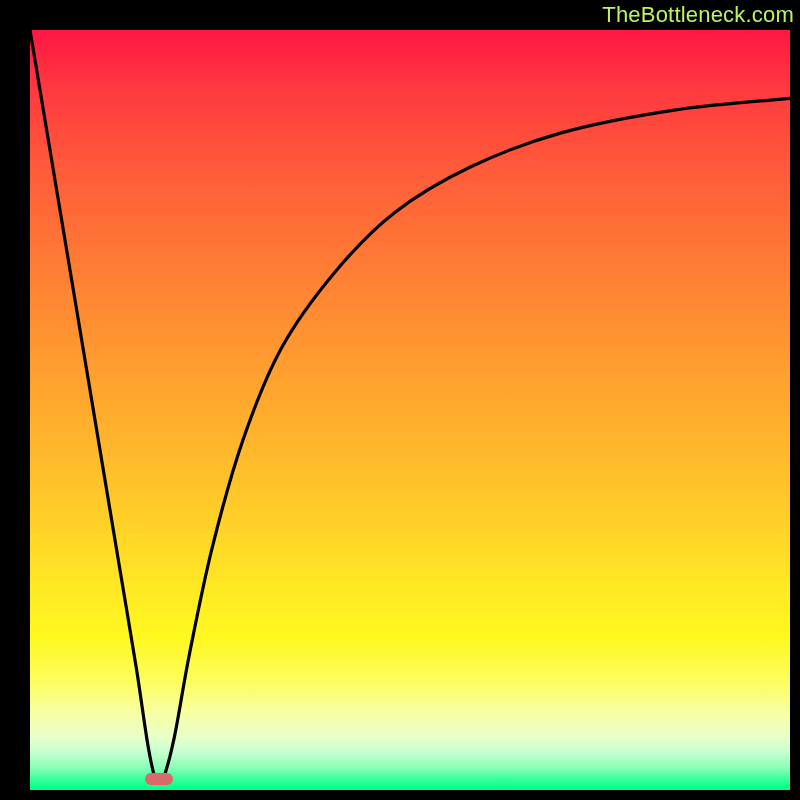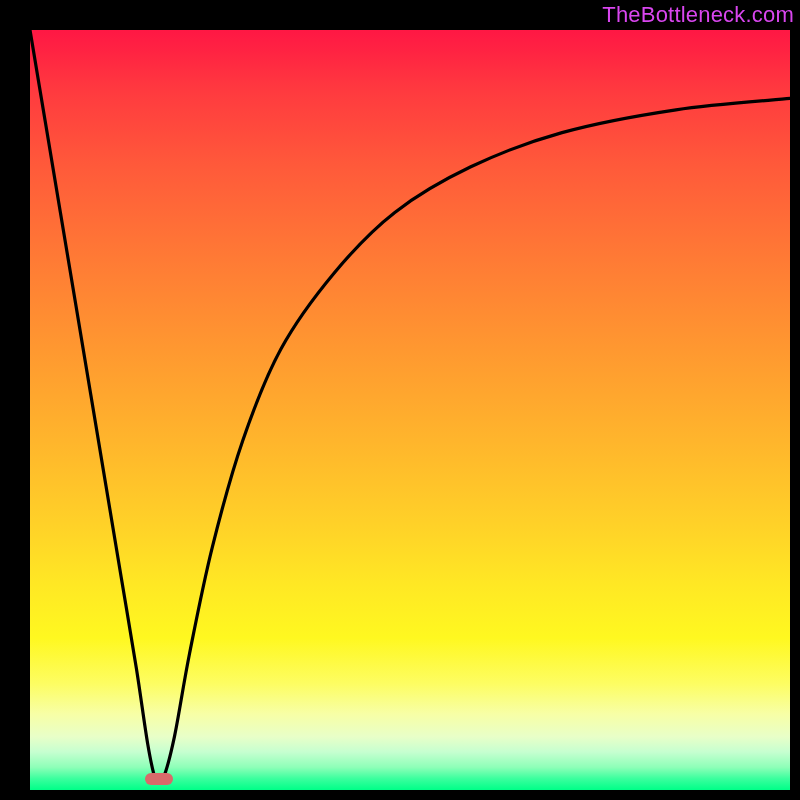--- a/index.html
+++ b/index.html
@@ -59,21 +59,21 @@
     width: 28px;
     height: 12px;
     border-radius: 6px;
     background: #d86a6a;
     transform: translate(-50%, -50%);
   }
   .watermark {
     position: absolute;
     top: 2px;
     right: 6px;
-    color: #d946ef;
+    color: #bef264;
     font-size: 22px;
     font-weight: 500;
     letter-spacing: 0.2px;
     user-select: none;
   }
 </style>
 </head>
 <body>
 
 <div class="frame">

